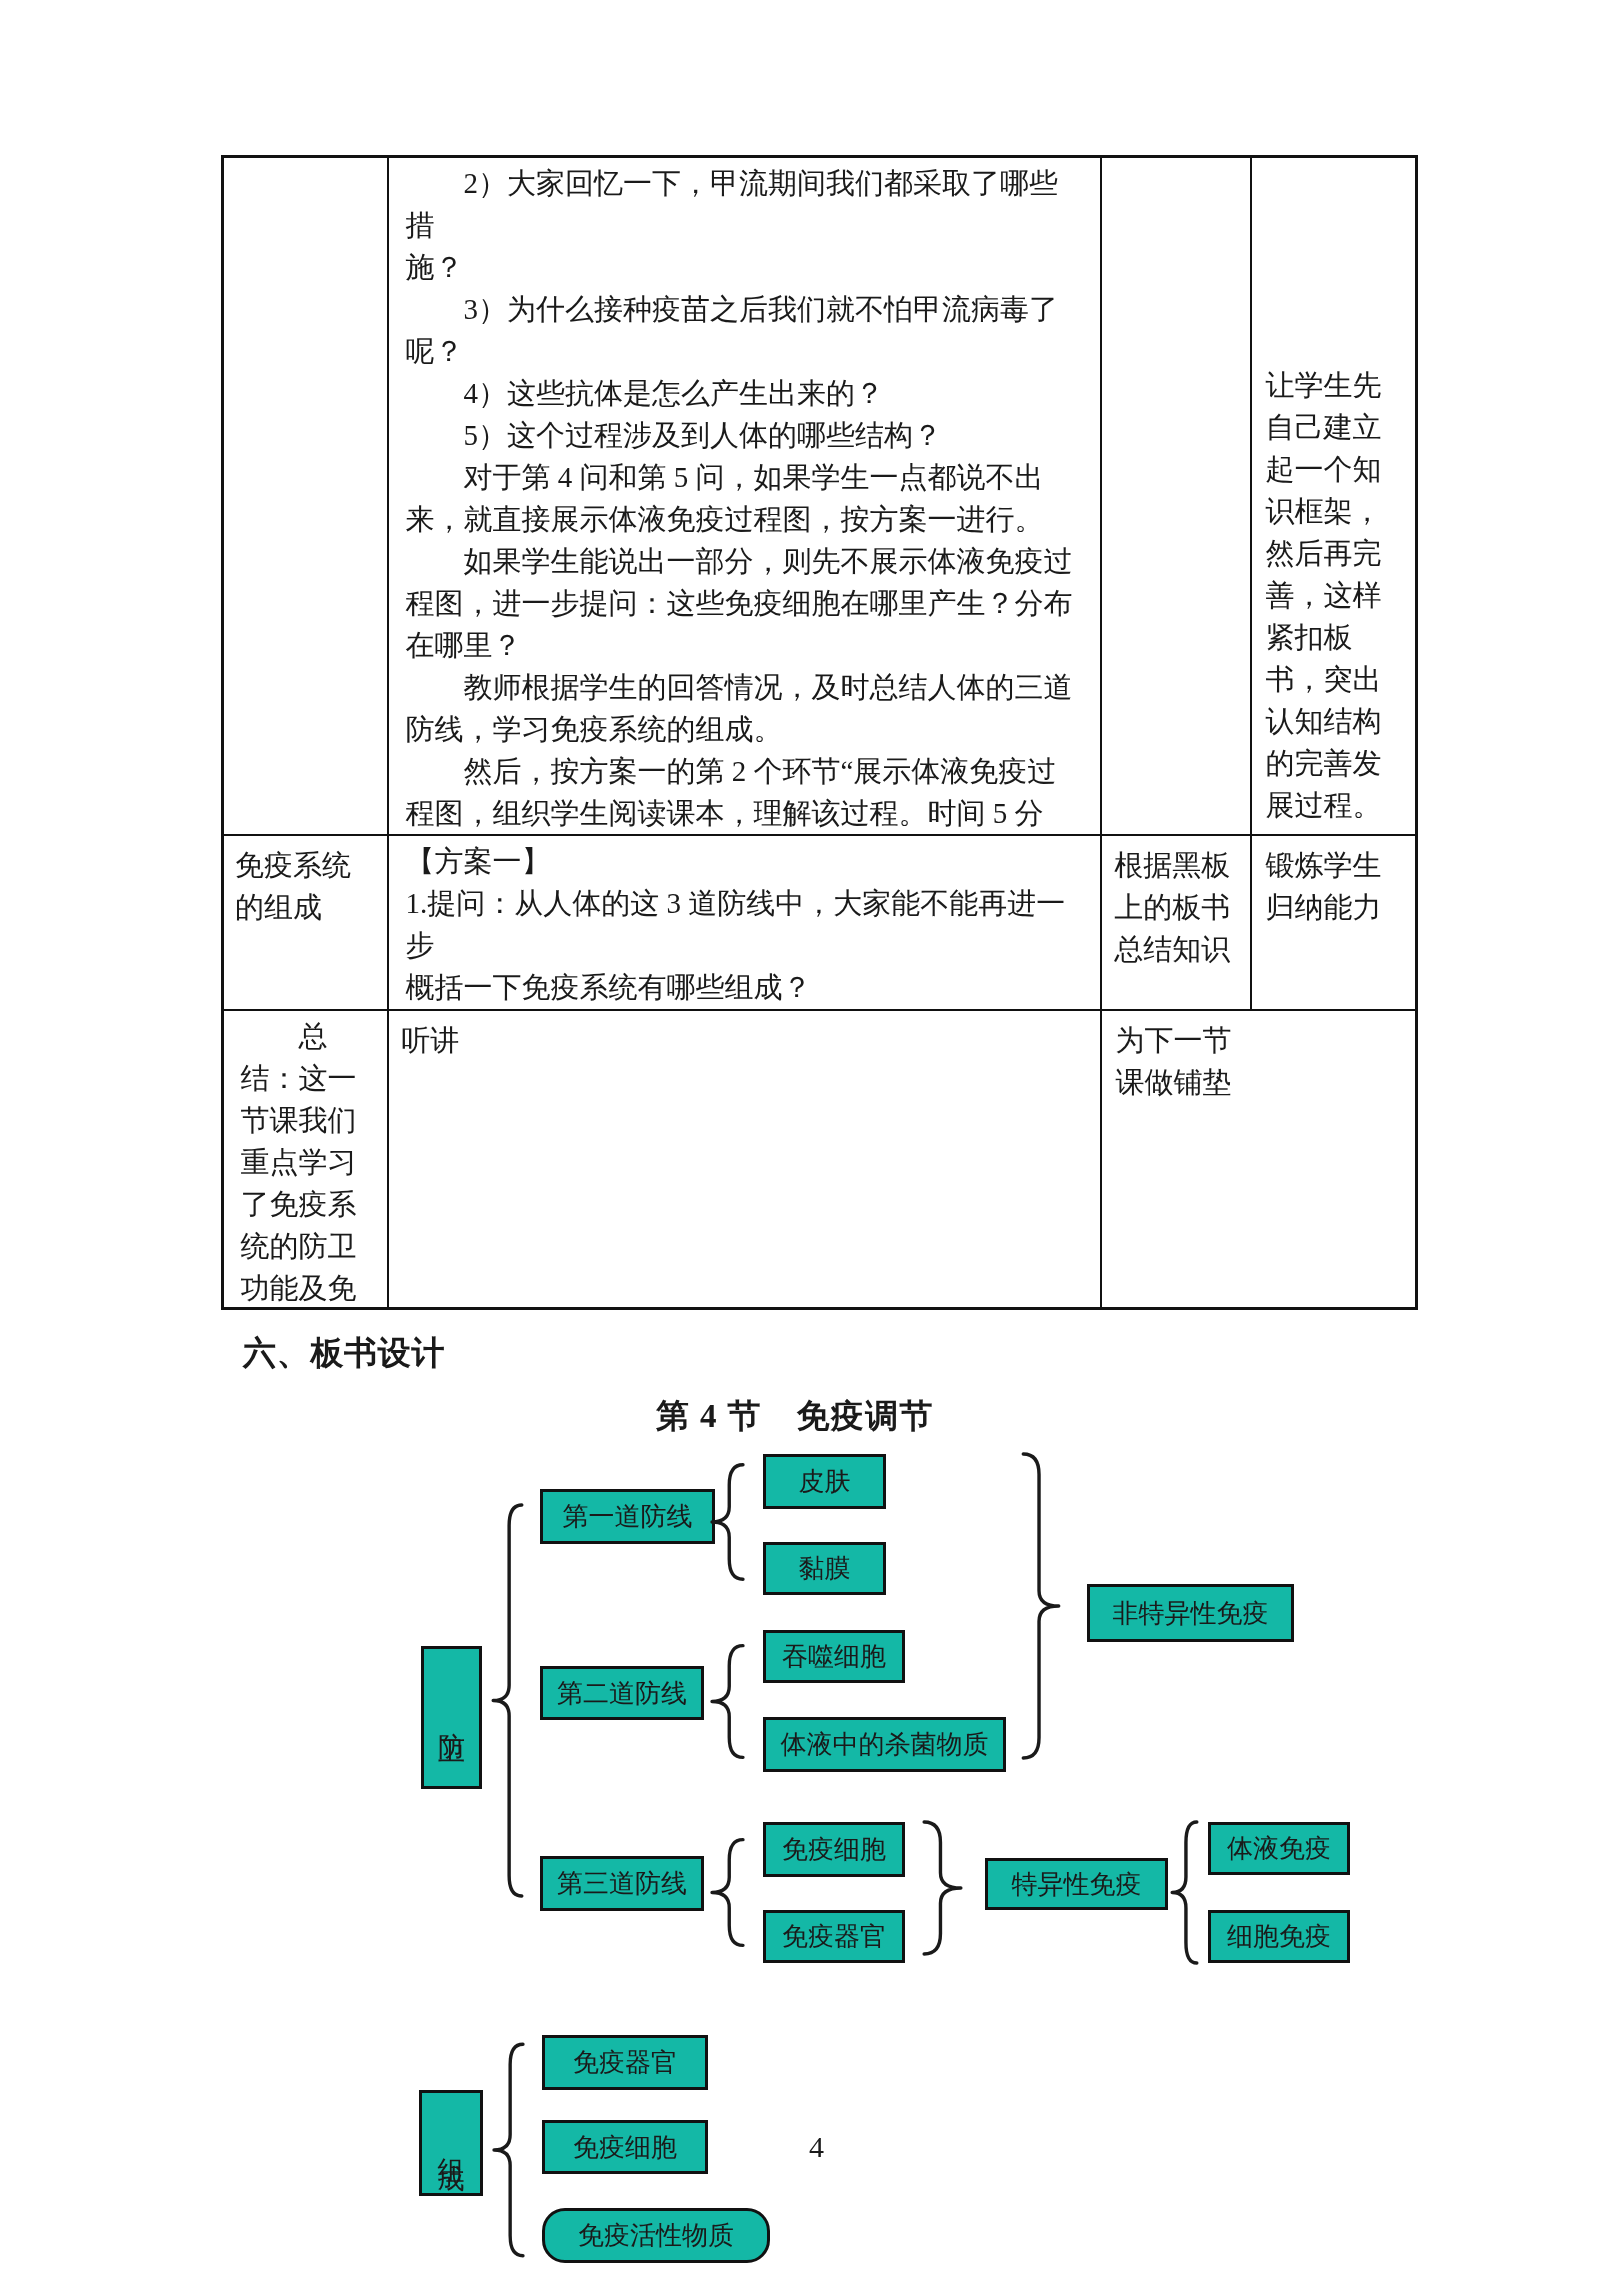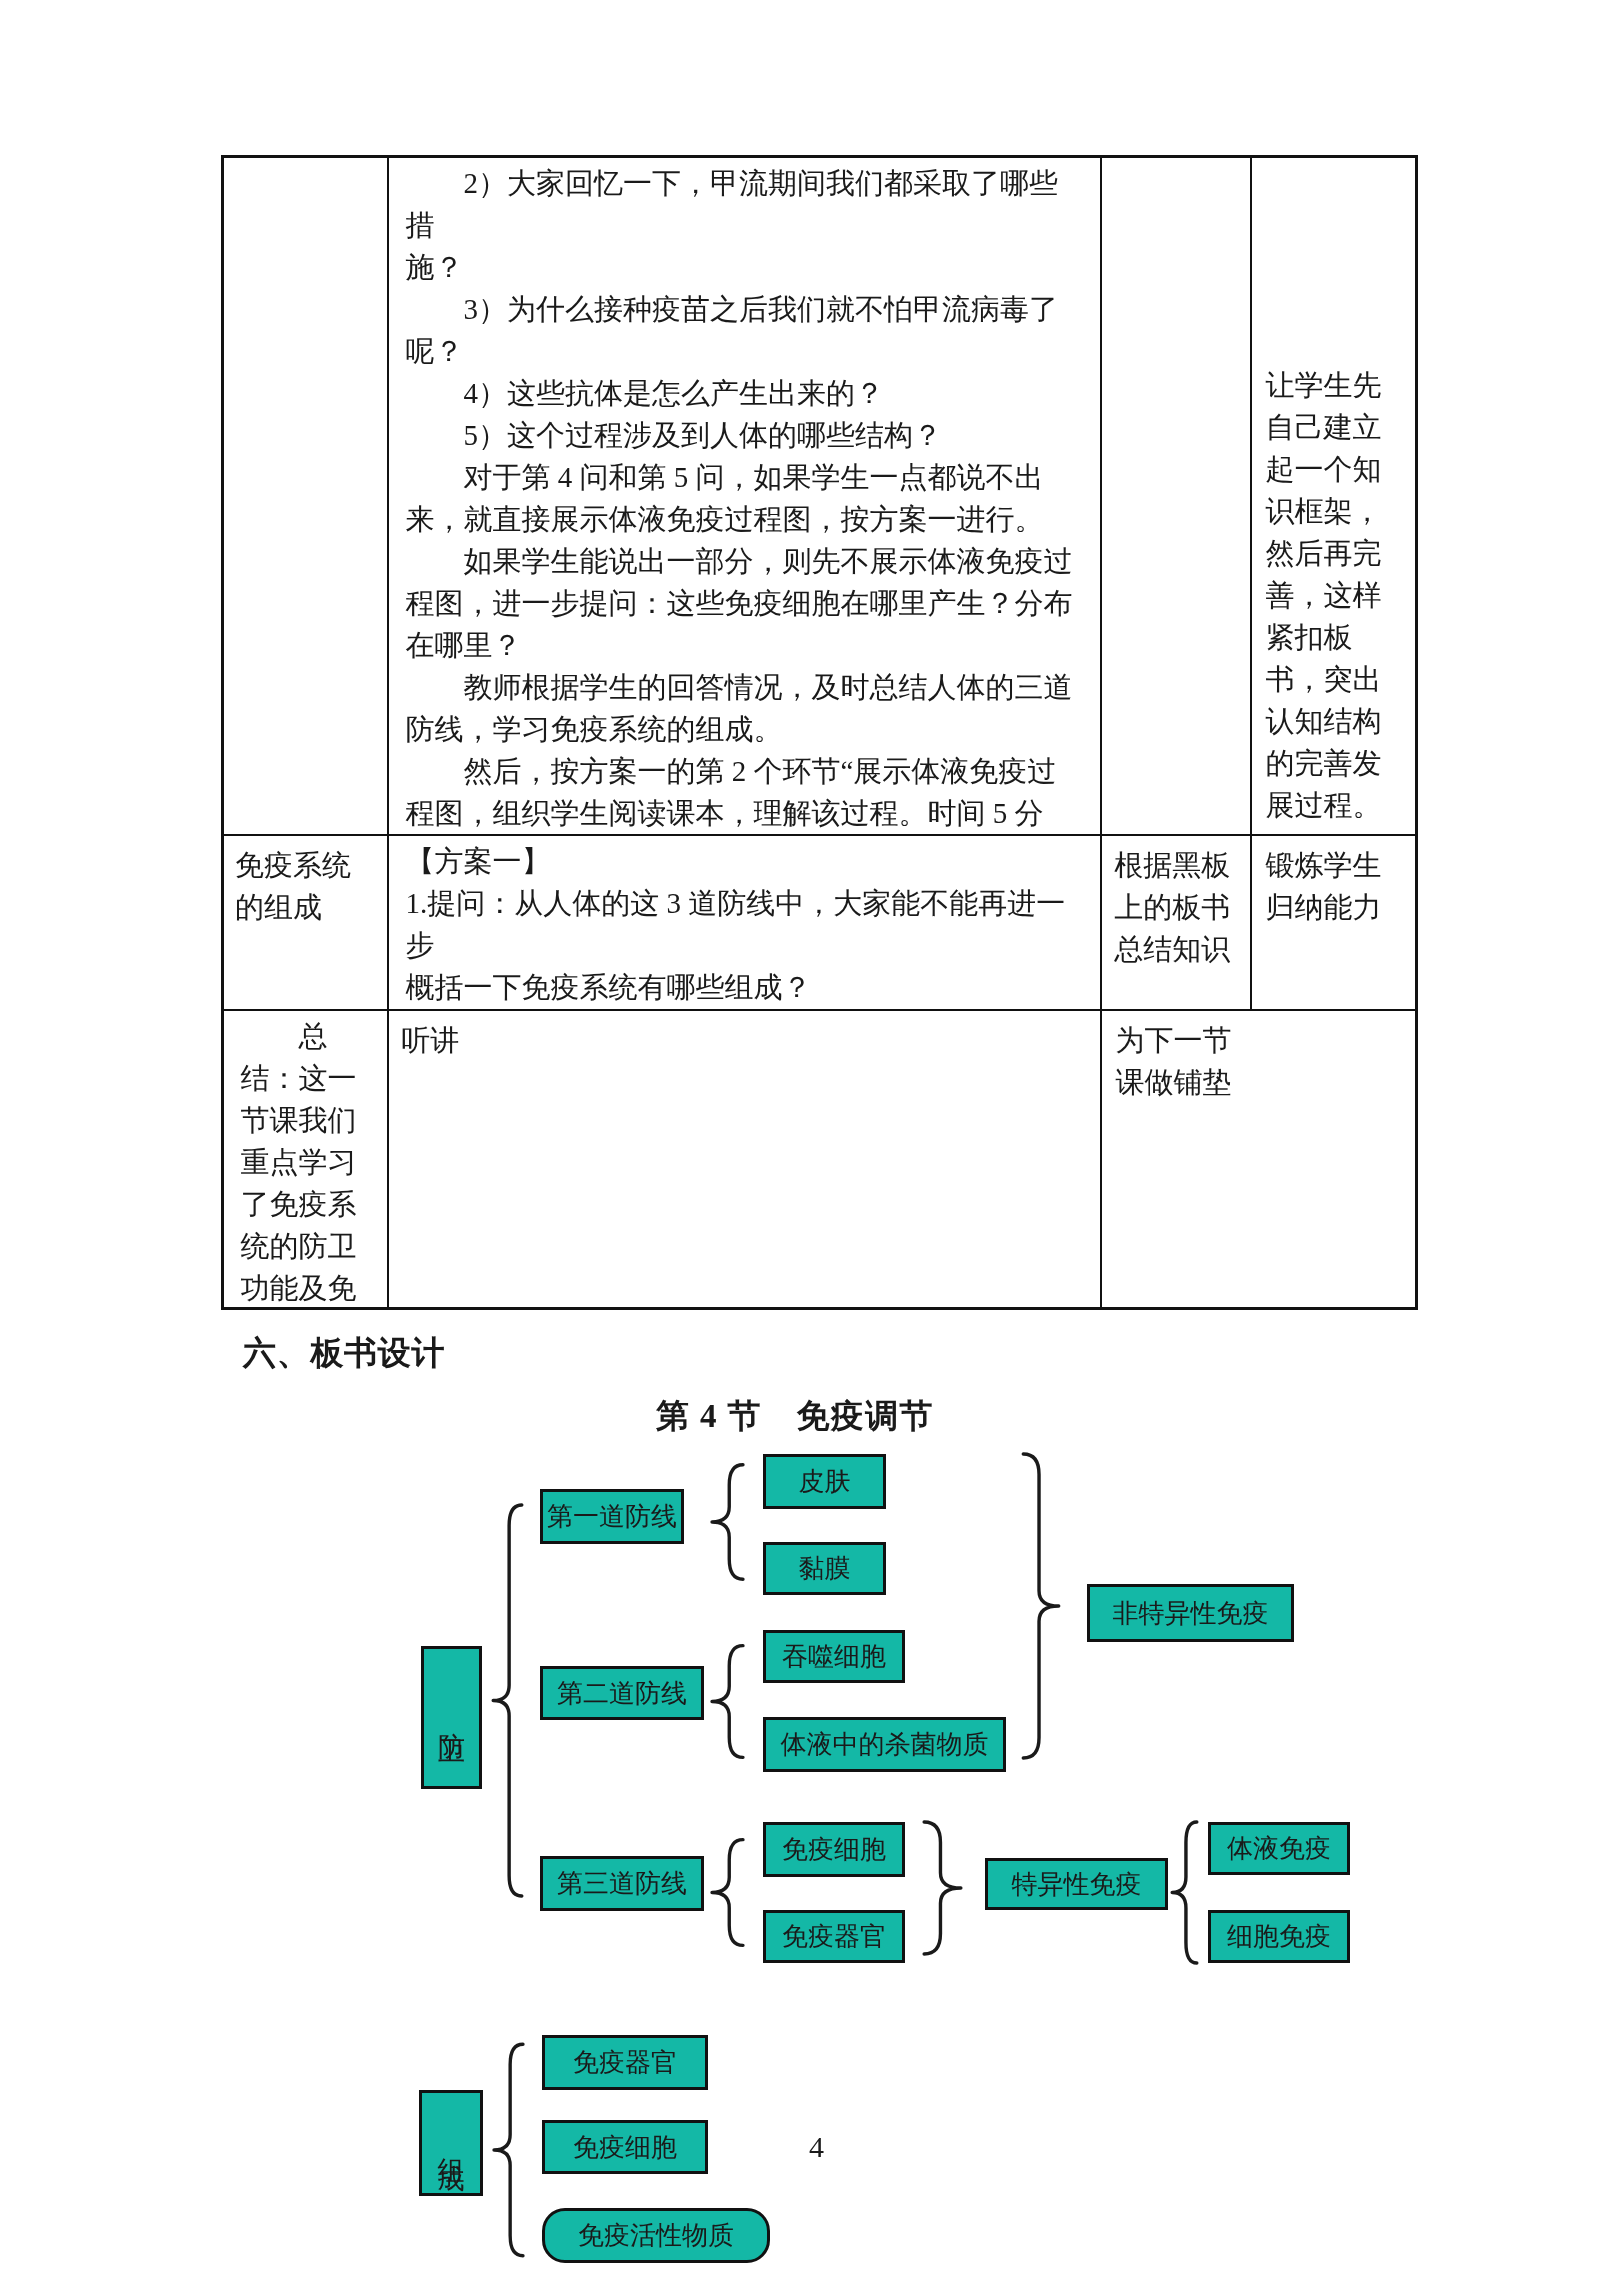--- a/index.html
+++ b/index.html
@@ -132,21 +132,21 @@
 课做铺垫</div>
   </div>
 
   <div id="section-heading">六、板书设计</div>
 
   <div id="diagram-title">第 4 节　免疫调节</div>
 
   <div class="dbox vbox" style="left:421px;top:1646px;width:61px;height:143px;">防卫</div>
   <div class="dbox vbox" style="left:419px;top:2090px;width:64px;height:106px;">组成</div>
 
-  <div class="dbox" style="left:540px;top:1489px;width:144px;height:55px;">第一道防线</div>
+  <div class="dbox" style="left:540px;top:1489px;width:175px;height:55px;">第一道防线</div>
   <div class="dbox" style="left:540px;top:1666px;width:164px;height:54px;">第二道防线</div>
   <div class="dbox" style="left:540px;top:1856px;width:164px;height:55px;">第三道防线</div>
 
   <div class="dbox" style="left:763px;top:1454px;width:123px;height:55px;">皮肤</div>
   <div class="dbox" style="left:763px;top:1542px;width:123px;height:53px;">黏膜</div>
   <div class="dbox" style="left:763px;top:1630px;width:142px;height:53px;">吞噬细胞</div>
   <div class="dbox" style="left:763px;top:1717px;width:243px;height:55px;">体液中的杀菌物质</div>
   <div class="dbox" style="left:1087px;top:1584px;width:207px;height:58px;">非特异性免疫</div>
 
   <div class="dbox" style="left:763px;top:1822px;width:142px;height:55px;">免疫细胞</div>

